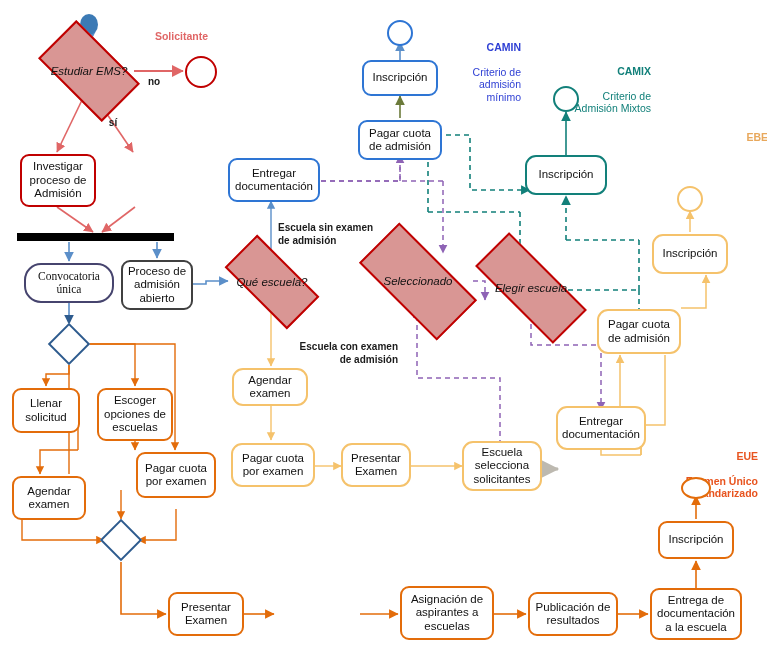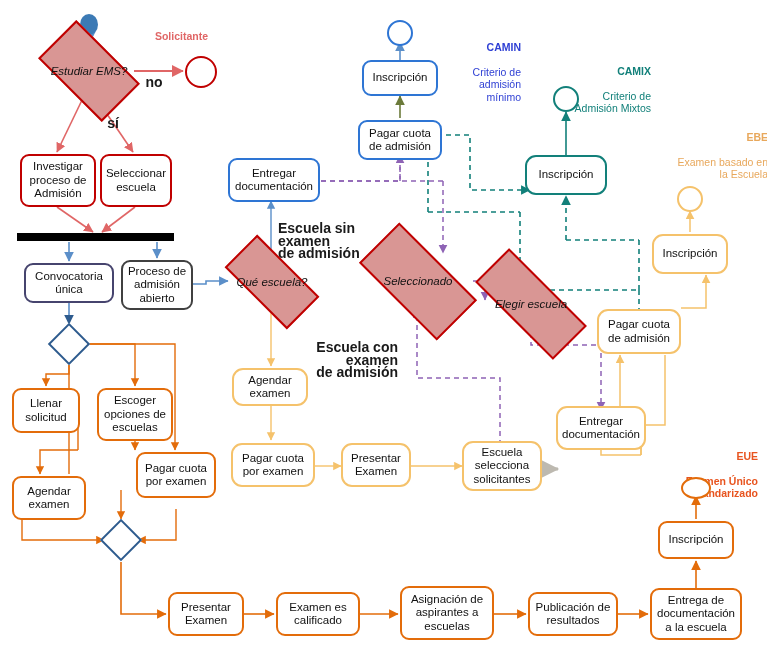--- a/index.html
+++ b/index.html
@@ -26,21 +26,21 @@
     border-radius:9px;
     padding:2px 3px;
     white-space:pre-line;
   }
   .node.red    { border:2.4px solid #C00000; }
   .node.blue   { border:2.4px solid #2E75D4; }
   .node.teal   { border:2.4px solid #12807A; border-radius:11px;}
   .node.orange { border:2.4px solid #E36C0A; }
   .node.amber  { border:2.4px solid #F5C26B; border-radius:11px;}
   .node.dark   { border:2.4px solid #404040; border-radius:9px;}
-  .node.navy   { border:2.4px solid #46446E; border-radius:9px;}
+  .node.navy   { border:2.4px solid #46446E; border-radius:17px;font-family:Liberation Serif, serif;}
 
   .diamond {
     position:absolute;
     display:flex; align-items:center; justify-content:center;
     text-align:center;
     font-size:11.5px; line-height:13px; color:#111;
   }
   .diamond .dshape {
     position:absolute; left:0; top:0; width:100%; height:100%;
     background:#D99694;
@@ -67,21 +67,21 @@
   }
   .end-circle {
     position:absolute; border-radius:50%;
     background:#ffffff; box-sizing:border-box;
   }
   .bar {
     position:absolute; background:#000000;
   }
   .label {
     position:absolute;
-    font-size:14px; line-height:12.5px;
+    font-size:10px; line-height:12.5px;
     font-weight:bold;
     white-space:pre-line;
     text-align:center;
   }
   .label.plain { font-weight:bold; color:#1a1a1a; }
   .caption {
     position:absolute;
     font-size:10.5px; line-height:12.5px;
     white-space:pre-line; text-align:right;
   }
@@ -249,24 +249,20 @@
   <div class="label plain" style="left:98px; top:117px; width:30px;">sí</div>
 
   <div class="end-circle" style="left:185px; top:56px; width:32px; height:32px; border:2.6px solid #C00000;"></div>
 
   <div class="node red" style="left:20px; top:154px; width:76px; height:53px;">
     <span>Investigar
 proceso de
 Admisión</span>
   </div>
 
-  <div class="node red" style="left:100px; top:154px; width:72px; height:53px;">
-    <span>Seleccionar
-escuela</span>
-  </div>
 
   <div class="bar" style="left:17px; top:233px; width:157px; height:8px;"></div>
 
   <div class="node navy" style="left:24px; top:263px; width:90px; height:40px;">
     <span>Convocatoria
 única</span>
   </div>
 
   <div class="node dark" style="left:121px; top:260px; width:72px; height:50px;">
     <span>Proceso de
@@ -356,41 +352,39 @@
     <span>Criterio de
 admisión
 mínimo</span>
   </div>
 
   <div class="diamond" style="left:363px; top:253px; width:110px; height:57px;">
     <div class="dshape"></div>
     <div class="dlabel">Seleccionado</div>
   </div>
 
-  <div class="diamond" style="left:476px; top:280px; width:110px; height:48px;text-align:center;">
+  <div class="diamond" style="left:476px; top:264px; width:110px; height:48px;text-align:center;">
     <div class="dshape"></div>
     <div class="dlabel">Elegir escuela</div>
   </div>
 
   <div class="node teal" style="left:525px; top:155px; width:82px; height:40px;">
     <span>Inscripción</span>
   </div>
 
   <div class="end-circle" style="left:553px; top:86px; width:26px; height:26px; border:2.4px solid #12807A;"></div>
 
   <div class="caption teal" style="left:519px; top:52px; width:132px;">
     <span class="ttl">CAMIX</span>
     <span>Criterio de
 Admisión Mixtos</span>
   </div>
 
   <div class="caption amber" style="left:650px; top:118px; width:118px;">
     <span class="ttl">EBE</span>
-    <span>Examen basado en
-la Escuela</span>
   </div>
 
   <div class="end-circle" style="left:677px; top:186px; width:26px; height:26px; border:2.4px solid #F5C26B;"></div>
 
   <div class="node amber" style="left:652px; top:234px; width:76px; height:40px;">
     <span>Inscripción</span>
   </div>
 
   <div class="node amber" style="left:597px; top:309px; width:84px; height:45px;">
     <span>Pagar cuota
@@ -417,24 +411,20 @@
   <div class="node orange" style="left:650px; top:588px; width:92px; height:52px;">
     <span>Entrega de
 documentación
 a la escuela</span>
   </div>
 
   <div class="node orange" style="left:168px; top:592px; width:76px; height:44px;">
     <span>Presentar
 Examen</span>
   </div>
-  <div class="node orange" style="left:276px; top:592px; width:84px; height:44px;">
-    <span>Examen es
-calificado</span>
-  </div>
   <div class="node orange" style="left:400px; top:586px; width:94px; height:54px;">
     <span>Asignación de
 aspirantes a
 escuelas</span>
   </div>
   <div class="node orange" style="left:528px; top:592px; width:90px; height:44px;">
     <span>Publicación de
 resultados</span>
   </div>
 

